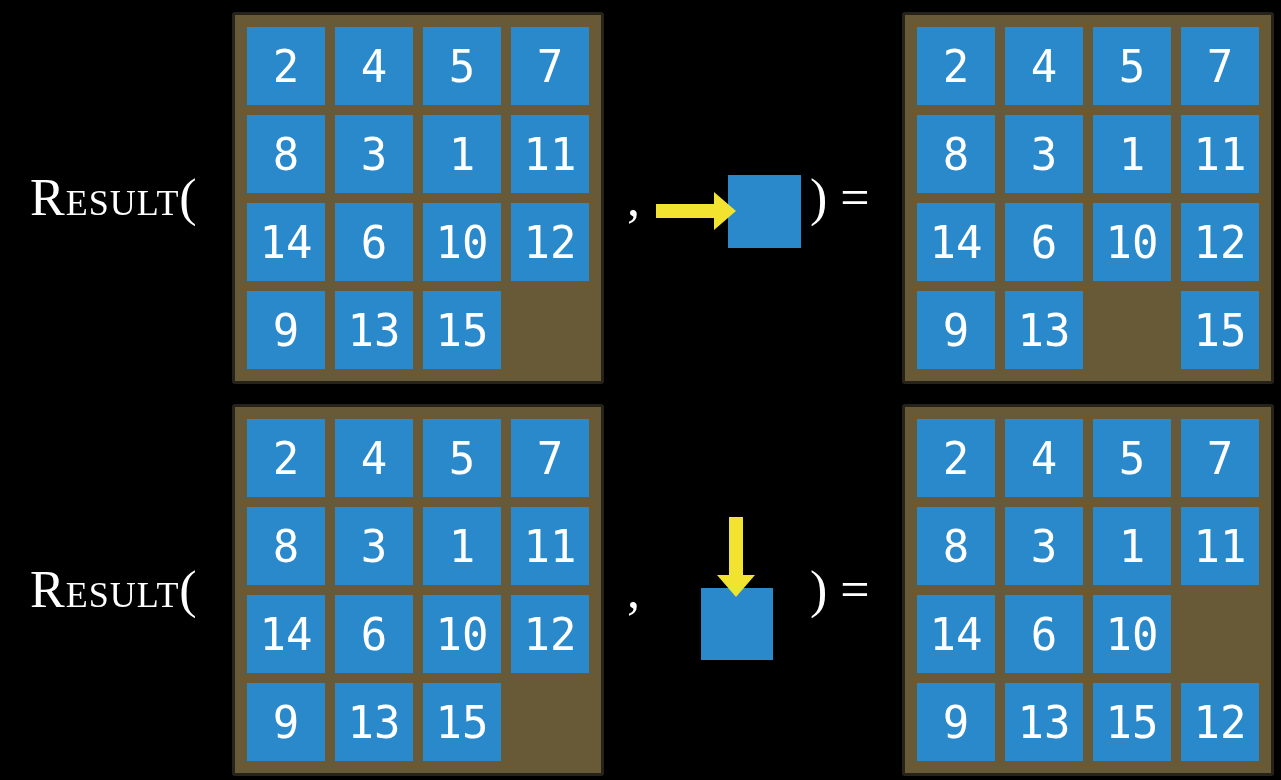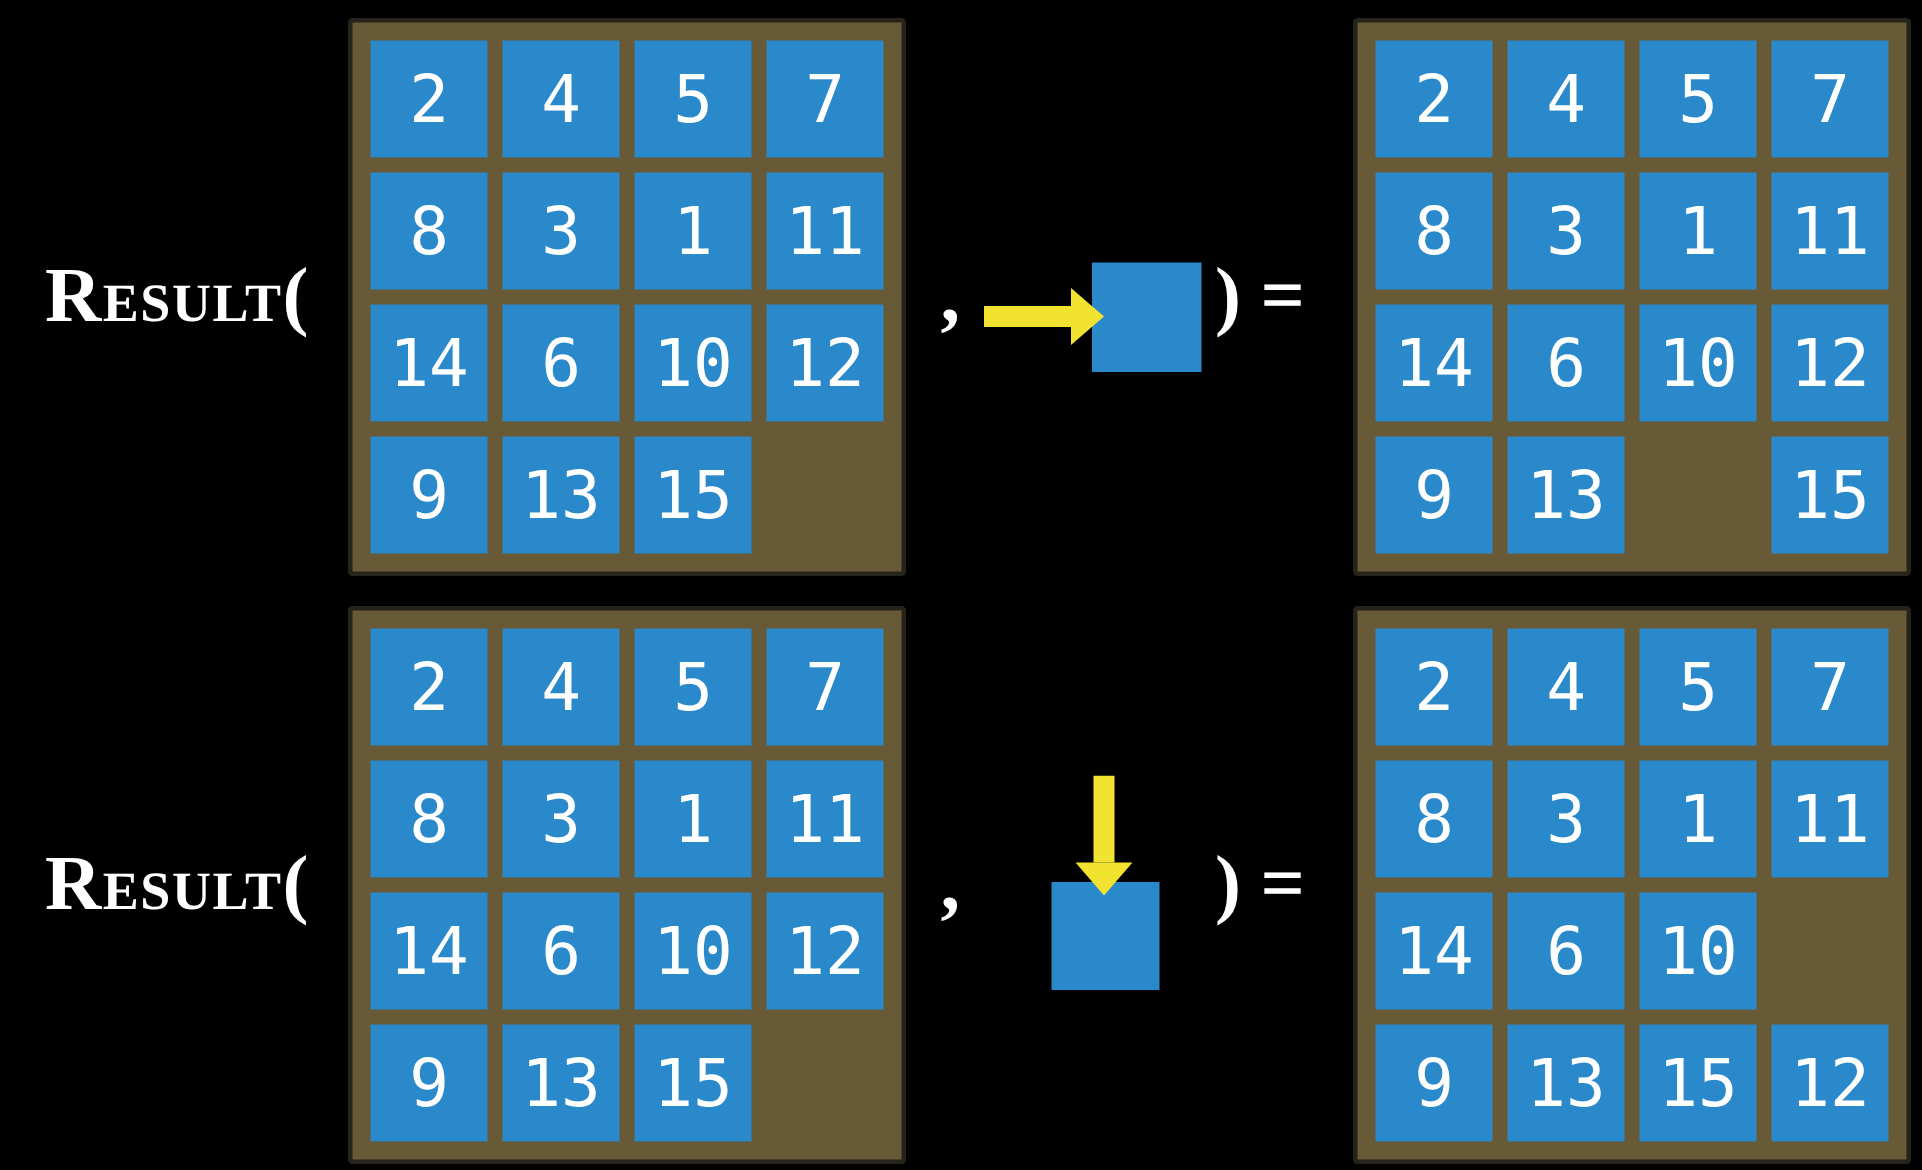--- a/index.html
+++ b/index.html
@@ -15,21 +15,20 @@
     overflow: hidden;
     font-family: "Liberation Serif", serif;
   }
   .fn-label, .comma, .fn-close {
     position: absolute;
     color: var(--text-white, #ffffff);
     font-family: "Liberation Serif", serif;
     font-size: 52px;
     line-height: 1;
     white-space: pre;
-    font-weight: bold;
   }
   .fn-label { font-variant: small-caps; letter-spacing: 1px; }
 
   
   .pos-label-0 { left: 30px;  top: 172px; }
   .pos-comma-0 { left: 627px; top: 172px; }
   .pos-close-0 { left: 810px; top: 172px; }
   .pos-label-1 { left: 30px;  top: 564px; }
   .pos-comma-1 { left: 627px; top: 564px; }
   .pos-close-1 { left: 810px; top: 564px; }

